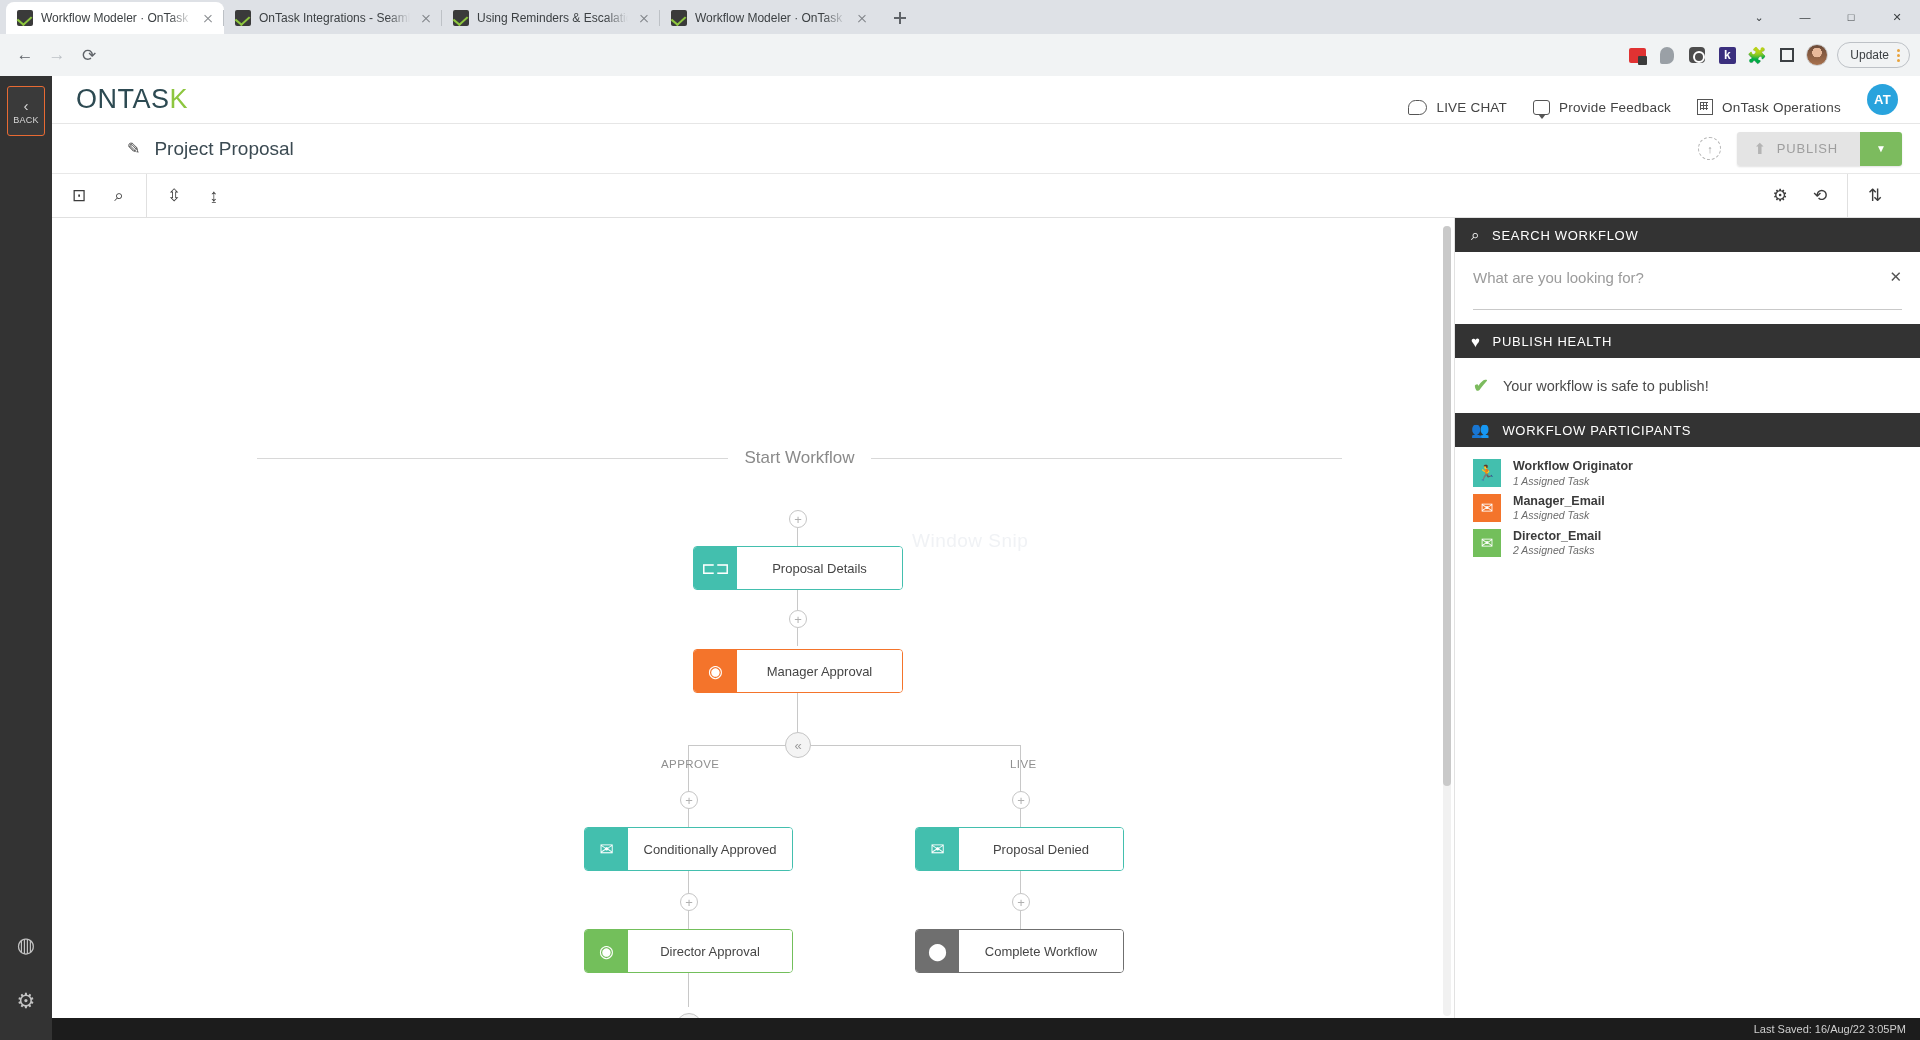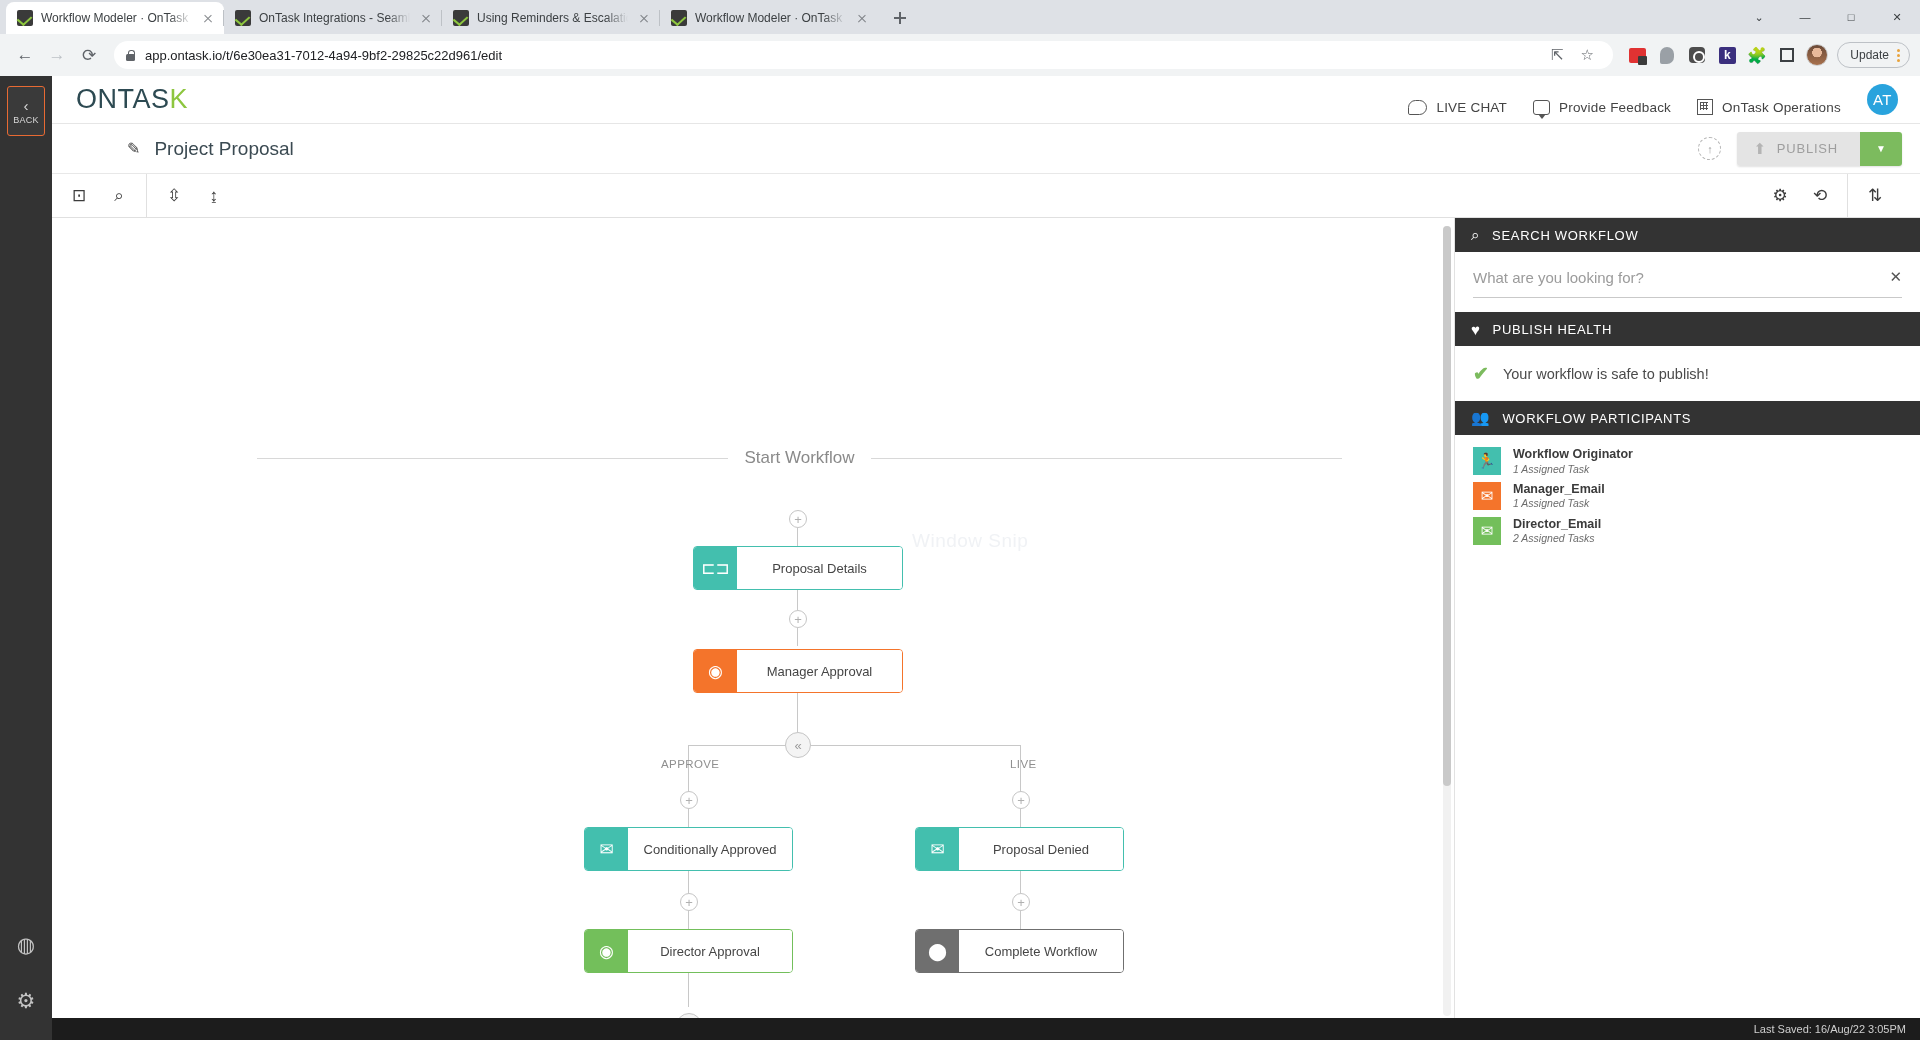--- a/index.html
+++ b/index.html
@@ -149,21 +149,21 @@
   .top-item .ti-ico { color:#555; font-size:16px; display:flex; align-items:center; }
   .chat-bubble { width:19px;height:15px;border:1.8px solid #555;border-radius:8px 8px 8px 2px; }
   .fb-ico { width:17px;height:15px;border:1.8px solid #555;border-radius:3px; position:relative; display:inline-block; }
   .fb-ico::after{content:"";position:absolute;left:4px;bottom:-5px;width:0;height:0;border-left:4px solid transparent;border-right:4px solid transparent;border-top:5px solid #555;}
   .bld-ico { width:16px;height:16px;border:1.8px solid #555; position:relative; display:inline-block;}
   .bld-ico::after{content:"";position:absolute;left:2px;top:2px;width:8px;height:8px;
     background-image:linear-gradient(#555 1.5px, transparent 1.5px),linear-gradient(90deg,#555 1.5px,transparent 1.5px);
     background-size:3px 3px;}
   .user-av {
     width:31px;height:31px;border-radius:50%;background:#29a3dd;color:#fff;
-    display:flex;align-items:center;justify-content:center;font-size:15px;font-weight:400;letter-spacing:.4px;
+    display:flex;align-items:center;justify-content:center;font-size:13px;font-weight:700;letter-spacing:.4px;
   }
 
   .titlebar {
     height: 50px; background:#fff; display:flex; align-items:center; padding: 0 18px 0 75px;
     border-bottom: 1px solid #e8e8e8; flex: 0 0 50px;
   }
   .pencil { color:#3c3c3c; font-size:16px; margin-right:14px; transform: rotate(0deg); }
   .proj-title { font-size: 19px; color:#3b4a52; }
   .title-right { margin-left:auto; display:flex; align-items:center; gap: 16px; }
   .refresh-circ {
@@ -243,21 +243,21 @@
   .vscroll .thumb { position:absolute; left:0; top:0; width:8px; height: 560px; background:#c9c9c9; border-radius:4px; }
 
   
   .rightpanel { width: 465px; flex: 0 0 465px; background:#fff; display:flex; flex-direction:column; }
   .sec-header {
     height: 34px; background:#333333; color:#fff; display:flex; align-items:center;
     gap: 12px; padding: 0 16px; font-size: 13px; letter-spacing:.7px;
   }
   .sec-ico { display:flex; align-items:center; font-size:15px; }
   .search-body { padding: 16px 18px 14px 18px; }
-  .search-row { display:flex; align-items:center; border-bottom:1px solid #c9c9c9; padding-bottom: 11px; }
+  .search-row { display:flex; align-items:center; border-bottom:1px solid #c9c9c9; padding-bottom: 23px; }
   .search-input {
     flex:1 1 auto; border:none; outline:none; font-size: 15px; color:#444;
     font-family:"Liberation Sans", sans-serif; background:transparent;
   }
   .search-input::placeholder { color:#9b9b9b; }
   .search-clear { color:#555; font-size:15px; padding-left:10px; }
   .health-body { padding: 16px 18px; display:flex; align-items:center; gap: 14px; }
   .check { color:#7cbb5e; font-size: 19px; font-weight:bold; }
   .health-txt { font-size: 14.5px; color:#4a4a4a; }
   .part-body { padding: 12px 18px 0 18px; display:flex; flex-direction:column; gap: 6px; }
@@ -318,28 +318,20 @@
       <div class="win-btn">
           <span class="win-ico">✕</span>
         </div>
     </div>
   </div>
 
   <div class="omnibar">
     <div class="nav-btn">←</div>
     <div class="nav-btn disabled">→</div>
     <div class="nav-btn">⟳</div>
-    <div class="urlbox">
-      <span class="lock"></span>
-      <span class="url">app.ontask.io/t/6e30ea31-7012-4a94-9bf2-29825c22d961/edit</span>
-      <span class="omni-icons">
-        <span class="oi">⇱</span>
-        <span class="oi">☆</span>
-      </span>
-    </div>
     <div class="omni-icons">
       <span class="oi">
           <span class="ext-red"></span>
         </span>
       <span class="oi">
           <span class="ext-gray"></span>
         </span>
       <span class="oi">
           <span class="ext-dark"></span>
         </span>

